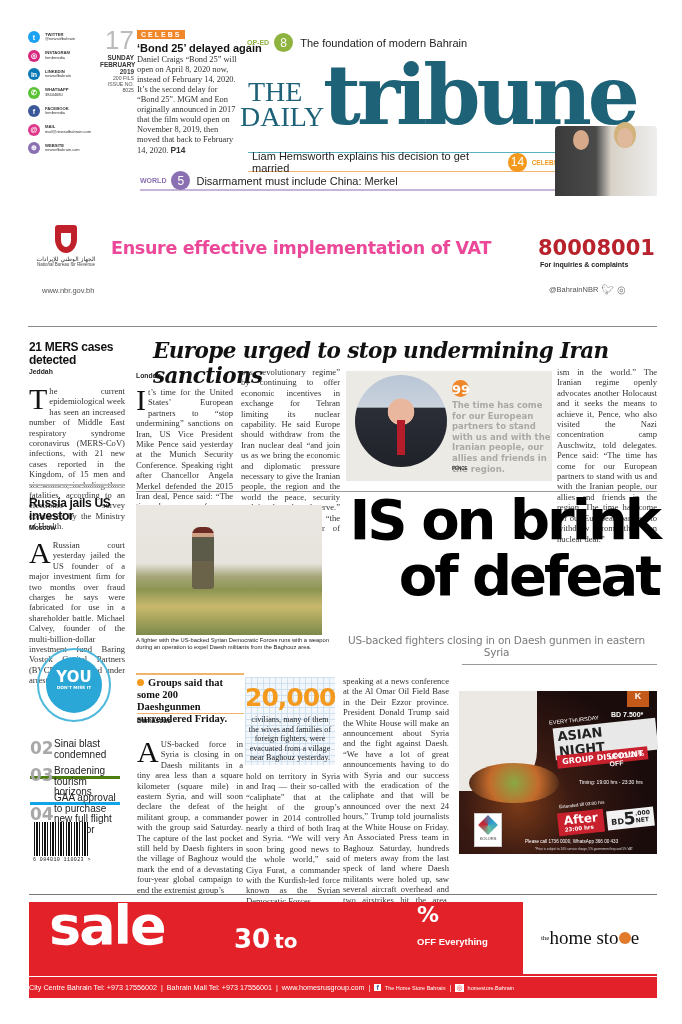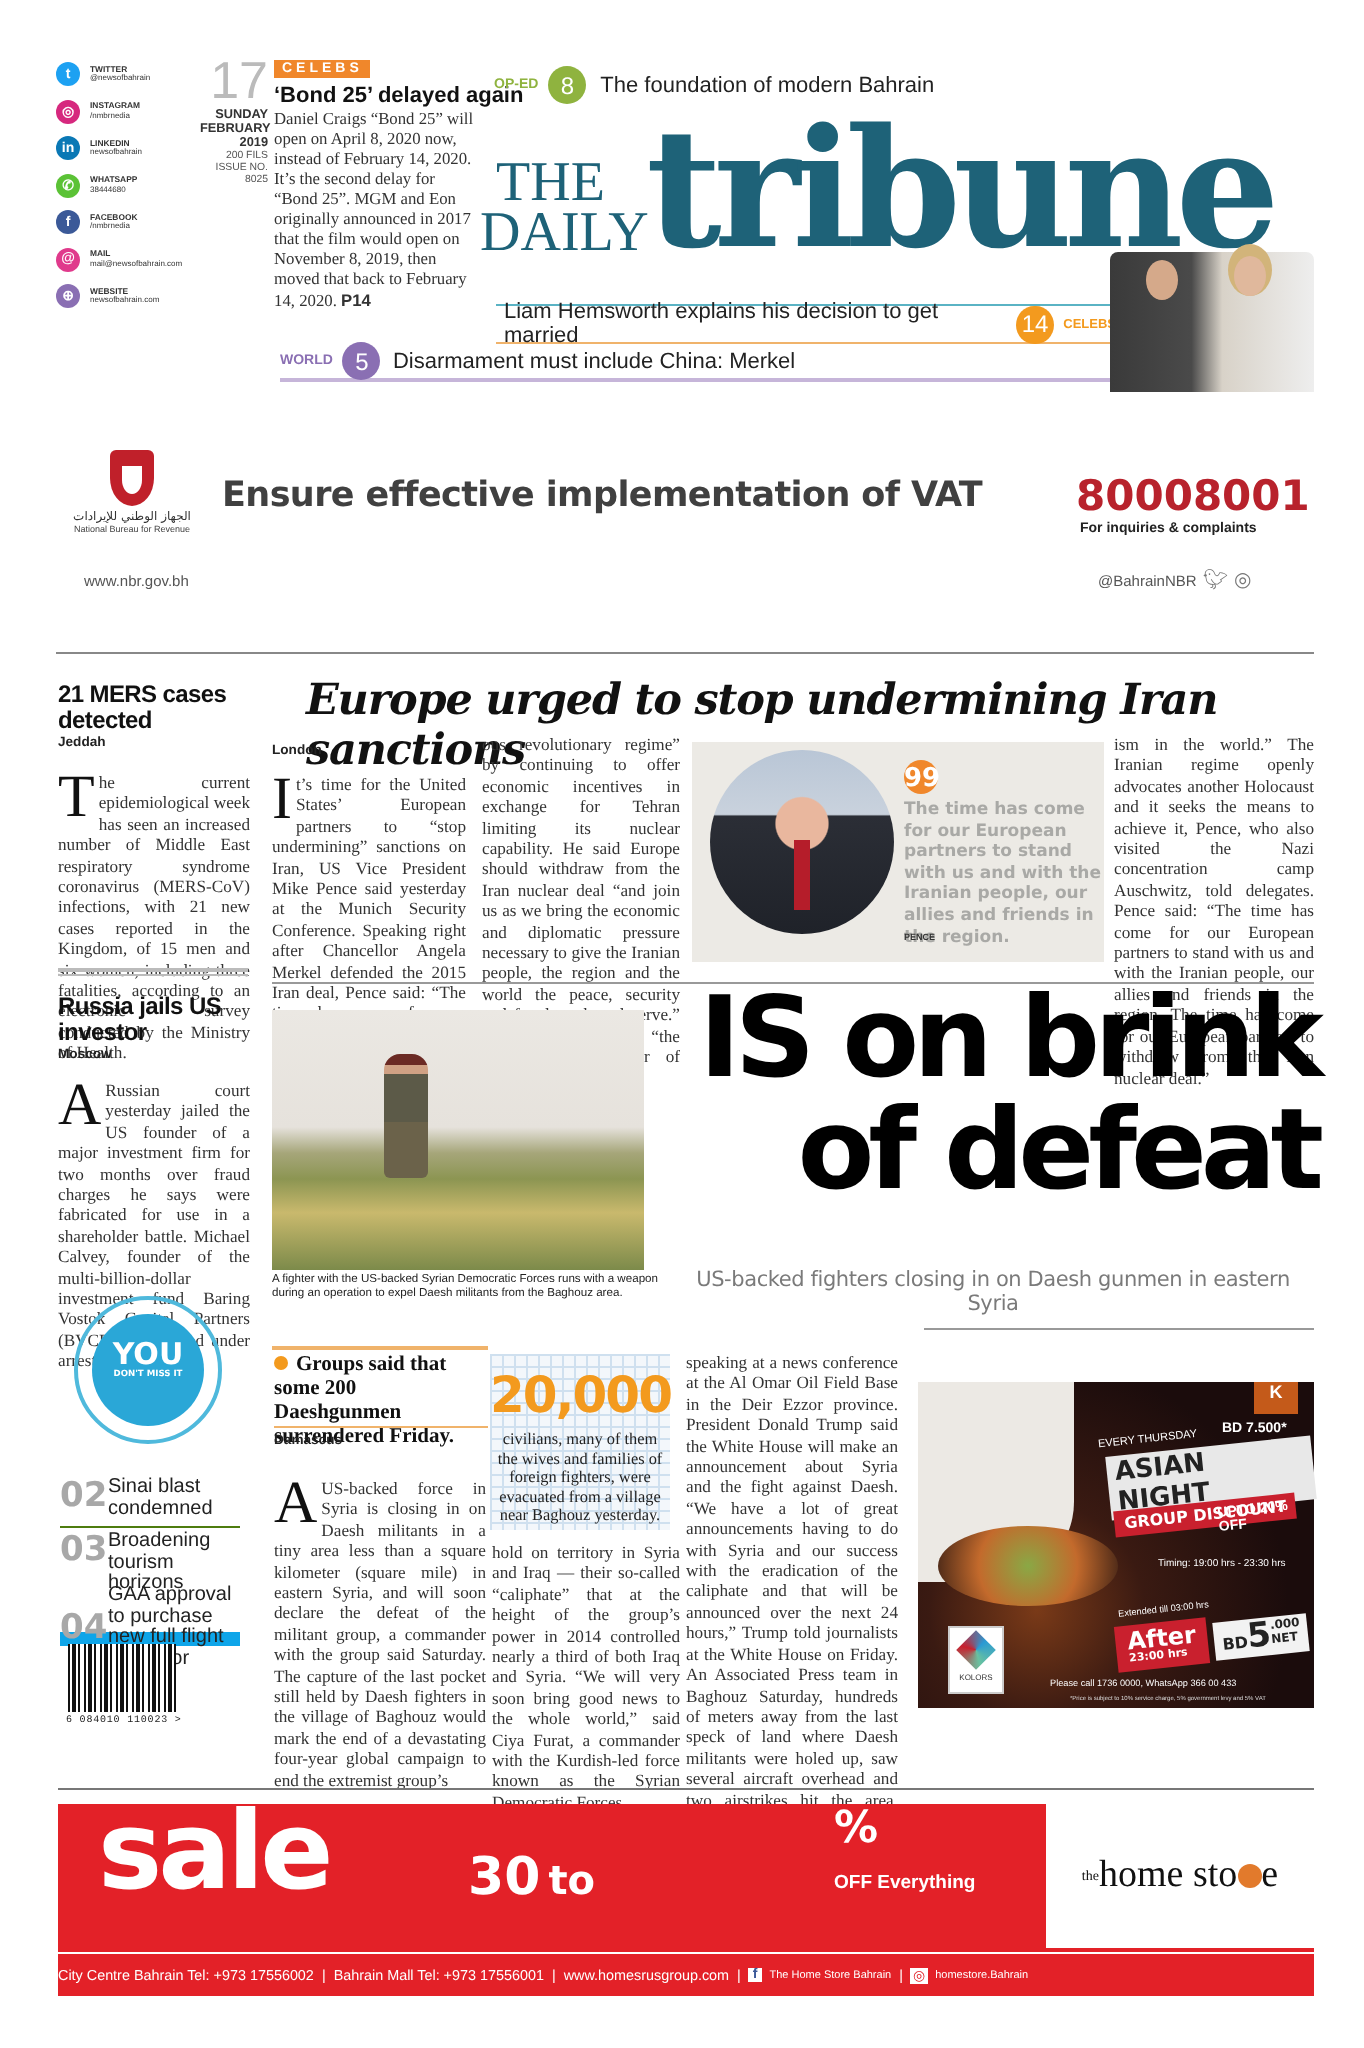--- a/index.html
+++ b/index.html
@@ -44,21 +44,21 @@
 .teaser2{left:140px;top:172px;width:418px;height:19px;border-bottom:2px solid #c6b5d9;display:flex;align-items:center;font-family:"Liberation Sans",sans-serif}
 .teaser2 .lab{color:#8a6fb3;font-weight:bold;font-size:7px;margin-right:5px}
 .teaser2 .circ{width:19px;height:19px;background:#8a6fb3;font-size:12px}
 .teaser2 .tt{font-size:11px;color:#222;margin-left:6px}
 
 .nbr-logo{left:36px;top:225px;width:60px;text-align:center}
 .nbr-logo .shield{width:22px;height:28px;margin:0 auto;background:#c0202a;border-radius:3px 3px 50% 50%;position:relative}
 .nbr-logo .shield:after{content:"";position:absolute;left:6px;top:8px;width:10px;height:14px;background:#fff;border-radius:0 0 50% 50%}
 .nbr-logo .ar{font-size:6px;color:#333;margin-top:2px;font-family:"DejaVu Sans",sans-serif}
 .nbr-logo .en{font-size:4.5px;color:#444;font-family:"Liberation Sans",sans-serif}
-.nbr-head{left:111px;top:238px;font-family:"DejaVu Sans",sans-serif;font-weight:bold;color:#404040;font-size:17.5px;letter-spacing:-0.3px}
+.nbr-head{left:111px;top:238px;font-family:"DejaVu Sans",sans-serif;font-weight:bold;color:#ec4899;font-size:17.5px;letter-spacing:-0.3px}
 .nbr-num{left:538px;top:236px;font-family:"DejaVu Sans",sans-serif;font-weight:bold;color:#b8222c;font-size:21px}
 .nbr-sub{left:540px;top:261px;font-family:"Liberation Sans",sans-serif;font-weight:bold;color:#222;font-size:7px}
 .nbr-web{left:42px;top:286px;font-family:"Liberation Sans",sans-serif;font-size:7.5px;color:#555}
 .nbr-soc{left:549px;top:284px;font-family:"Liberation Sans",sans-serif;font-size:7.5px;color:#555;display:flex;align-items:center;gap:3px}
 .nbr-soc .ico{font-size:10px;color:#777}
 .rule{height:1px;background:#999}
 
 .side-h{font-family:"Liberation Sans",sans-serif;font-weight:bold;color:#111;font-size:12px;line-height:12.5px;letter-spacing:-0.3px}
 .dateline{font-family:"Liberation Sans",sans-serif;font-weight:bold;color:#222;font-size:6.8px}
 .dropcap{float:left;font-family:"Liberation Serif",serif;font-size:30px;line-height:24px;margin-right:2px;margin-top:1px;color:#111}
@@ -243,25 +243,25 @@
   <div>of defeat</div>
 </div>
 <div class="abs is-sub">US-backed fighters closing in on Daesh gunmen in eastern Syria</div>
 
 <div class="abs you">
   <div class="in">
     <div class="y">YOU</div>
     <div class="s">DON'T MISS IT</div>
   </div>
 </div>
-<div class="abs dm" style="top:738px;border-bottom:1px solid #4d7c0f;padding-bottom:3px">
+<div class="abs dm" style="top:738px;border-bottom:3px solid #4d7c0f;padding-bottom:16px">
   <span class="n">02</span>
   <span class="t">Sinai blast condemned</span>
 </div>
-<div class="abs dm" style="top:765px;border-bottom:7px solid #0ea5e9;padding-bottom:18px">
+<div class="abs dm" style="top:765px;border-bottom:3px solid #0ea5e9;padding-bottom:4px">
   <span class="n">03</span>
   <span class="t">Broadening tourism horizons</span>
 </div>
 <div class="abs dm" style="top:792px;align-items:center">
   <span class="n">04</span>
   <span class="t" style="width:62px">GAA approval to purchase new full flight simulator</span>
 </div>
 <div class="abs barcode"></div>
 <div class="abs barcode-num">6 084010 110023 &gt;</div>
 

